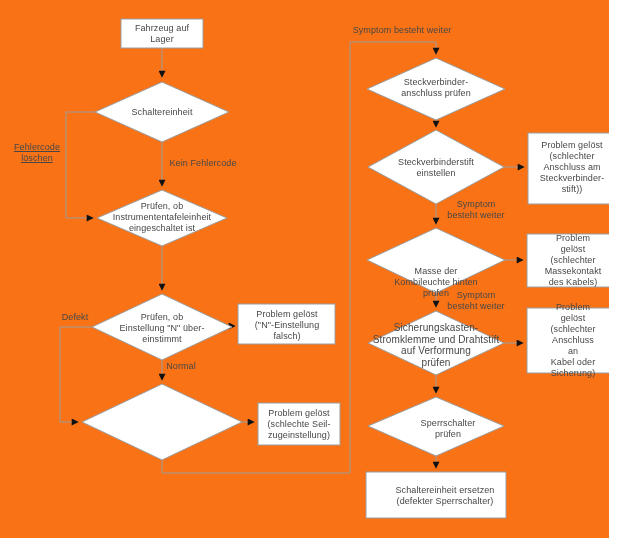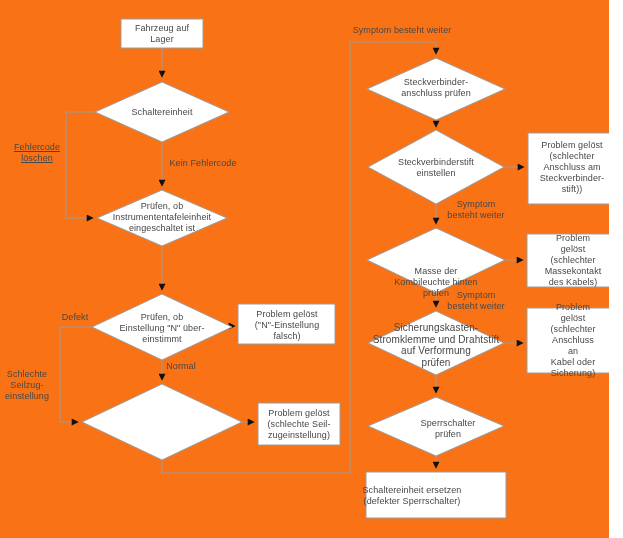--- a/index.html
+++ b/index.html
@@ -129,30 +129,27 @@
 Stromklemme und Drahtstift
 auf Verformung
 prüfen</div>
   <div class="lbl" style="left: 573px; top: 340px; color: rgb(71, 71, 71);">Problem gelöst
 (schlechter
 Anschluss an
 Kabel oder
 Sicherung)</div>
   <div class="lbl" style="left: 448px; top: 429px; color: rgb(71, 71, 71);">Sperrschalter
 prüfen</div>
-  <div class="lbl" style="left: 412px; top: 496px; color: rgb(71, 71, 71);">Schaltereinheit ersetzen
+  <div class="lbl" style="left: 445px; top: 496px; color: rgb(71, 71, 71);">Schaltereinheit ersetzen
 (defekter Sperrschalter)</div>
 
   <div class="lbl" style="left: 37px; top: 153px; color: rgb(71, 71, 71); text-decoration: underline;">Fehlercode
 löschen</div>
   <div class="lbl" style="left: 203px; top: 163px; color: rgb(71, 71, 71);">Kein Fehlercode</div>
   <div class="lbl" style="left: 75px; top: 317px; color: rgb(71, 71, 71);">Defekt</div>
   <div class="lbl" style="left: 181px; top: 366px; color: rgb(71, 71, 71); text-align: center;">Normal</div>
-  <div class="lbl" style="left: 27px; top: 385px; color: rgb(71, 71, 71);">Schlechte
-Seilzug-
-einstellung</div>
   <div class="lbl" style="left: 402px; top: 30px; color: rgb(71, 71, 71);">Symptom besteht weiter</div>
   <div class="lbl" style="left: 476px; top: 210px; color: rgb(71, 71, 71);">Symptom
 besteht weiter</div>
   <div class="lbl" style="left: 476px; top: 301px; color: rgb(71, 71, 71);">Symptom
 besteht weiter</div>
 
 </div>
 
 </body></html>

